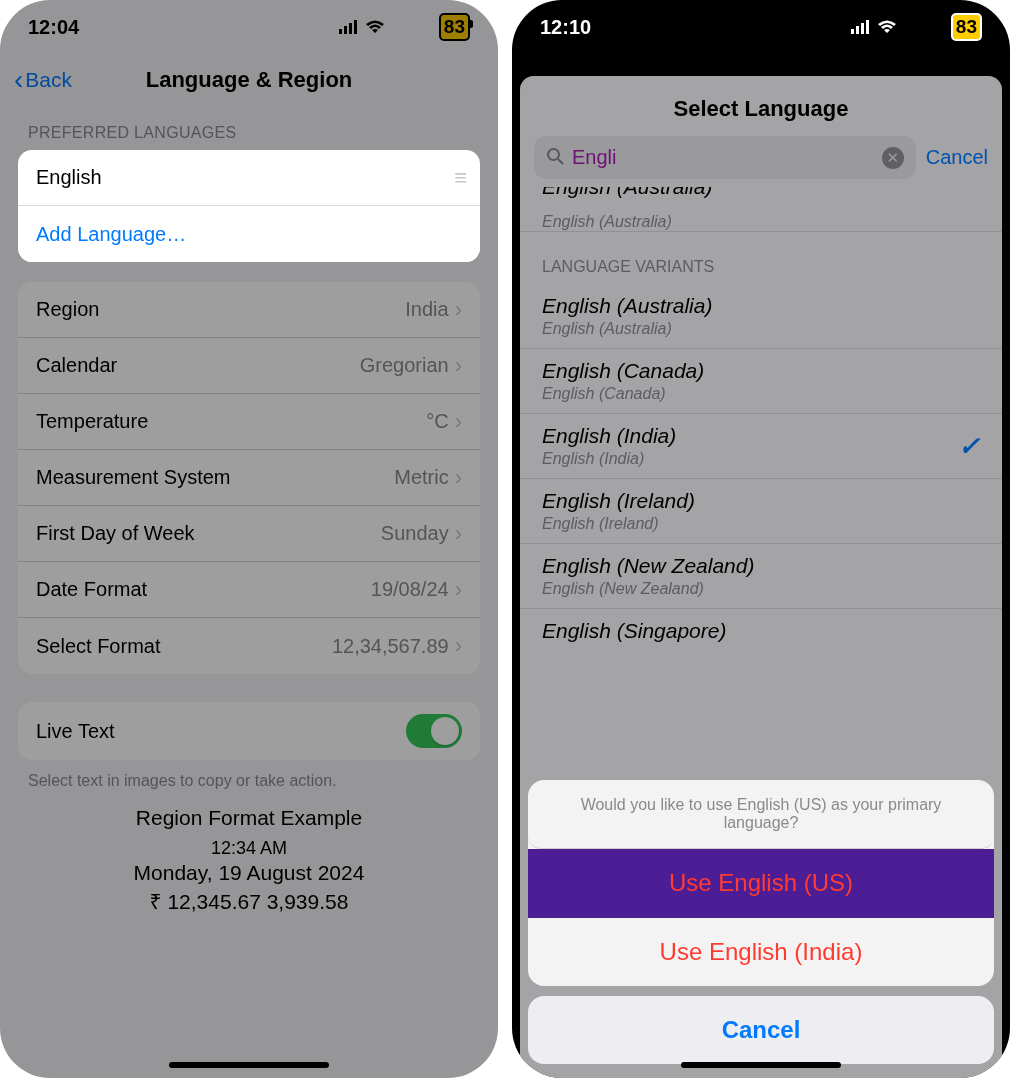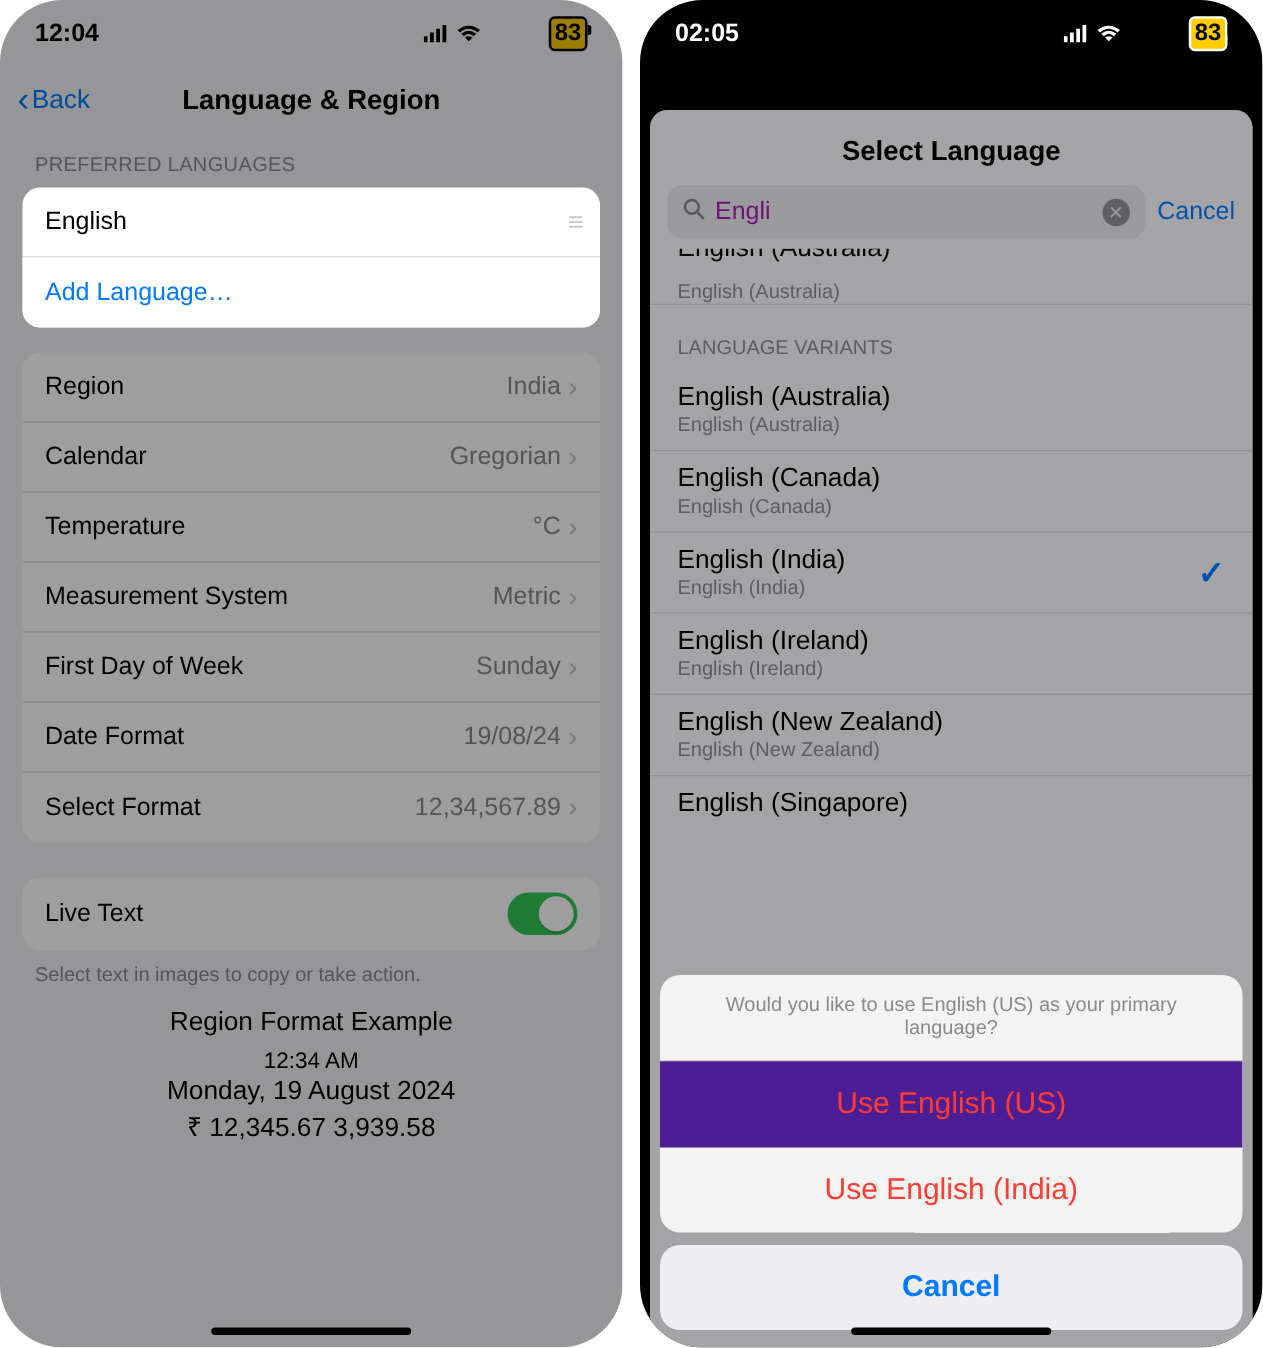--- a/index.html
+++ b/index.html
@@ -36,42 +36,42 @@
   .row.highlighted { background: #fff; position: relative; z-index: 12; border-bottom: none; }
 
   .toggle { width: 56px; height: 34px; border-radius: 17px; background: #34c759; position: relative; }
   .toggle-knob { position: absolute; right: 3px; top: 3px; width: 28px; height: 28px; border-radius: 50%; background: #fff; box-shadow: 0 1px 2px rgba(0,0,0,0.2); }
 
   .example { text-align: center; padding: 14px 18px; font-size: 18px; color: #000; }
   .example-title { font-size: 21px; font-weight: 500; margin-bottom: 8px; }
   .example-line { margin: 2px 0; }
   .home-indicator { position: absolute; bottom: 10px; left: 50%; transform: translateX(-50%); width: 160px; height: 6px; background: #000; border-radius: 4px; z-index: 20; }
   .phone.right .home-indicator { background: #000; }
-  .sheet { background: #f2f2f7; border-radius: 14px 14px 0 0; position: absolute; top: 76px; left: 8px; right: 8px; bottom: 0; overflow: hidden; margin-top: 12px; }
+  .sheet { background: #f2f2f7; border-radius: 14px 14px 0 0; position: absolute; top: 76px; left: 8px; right: 8px; bottom: 0; overflow: hidden; }
   .sheet-header { text-align: center; padding: 20px 0 14px; font-size: 22px; font-weight: 600; }
   .search-row { display: flex; align-items: center; padding: 0 14px 8px; gap: 10px; }
   .search-box { flex: 1; background: #e3e3e8; border-radius: 12px; display: flex; align-items: center; padding: 10px 12px; gap: 8px; }
   .search-icon { color: #828287; }
   .search-input { flex: 1; border: none; background: transparent; font-size: 20px; outline: none; color: #a21caf; }
   .clear-btn { width: 22px; height: 22px; border-radius: 50%; background: #8e8e93; color: #e3e3e8; font-size: 15px; display: flex; align-items: center; justify-content: center; }
   .cancel-link { color: #007aff; font-size: 20px; }
 
   .lang-list { padding: 0 0 0 0; }
-  .lang-item { padding: 10px 22px; border-bottom: 1px solid rgba(60,60,67,0.15); display: flex; align-items: center; }
+  .lang-item { padding: 10px 22px; border-bottom: 1px solid rgba(60,60,67,0.15); display: flex; align-items: center; font-style: italic; }
   .lang-item:last-child { border-bottom: none; }
   .lang-text { flex: 1; }
   .lang-primary { font-size: 21px; color: #000; }
   .lang-secondary { font-size: 16px; color: #8a8a8e; margin-top: 2px; }
   .check { color: #007aff; font-size: 26px; font-weight: 600; }
   .lang-cut { overflow: hidden; max-height: 45px; }
   .section-hdr-r { font-size: 16px; color: #8a8a8e; padding: 26px 22px 8px; text-transform: uppercase; }
 
   .action-sheet { position: absolute; left: 8px; right: 8px; bottom: 14px; z-index: 15; }
   .action-group { background: rgba(248,248,248,0.94); border-radius: 16px; overflow: hidden; margin-bottom: 10px; backdrop-filter: blur(6px); }
-  .action-msg { font-size: 16px; color: #8a8a8e; text-align: center; padding: 16px 30px; border-bottom: 1px solid rgba(60,60,67,0.2); }
+  .action-msg { font-size: 16px; color: #8a8a8e; text-align: center; padding: 16px 30px; border-bottom: 1px solid rgba(60,60,67,0.2); border-radius: 13px; }
   .action-btn { text-align: center; font-size: 24px; padding: 20px 10px; border-bottom: 1px solid rgba(60,60,67,0.2); color: #ff3b30; }
   .action-btn:last-child { border-bottom: none; }
   .action-btn.highlighted { background: #4c1d95; position: relative; z-index: 20; }
   .action-cancel { background: #ededf2; border-radius: 16px; text-align: center; font-size: 24px; font-weight: 600; color: #007aff; padding: 20px 10px; }
 
   .right-dim { position: absolute; inset: 0; background: rgba(0,0,0,0.32); pointer-events: none; z-index: 5; }
   .no-dim { position: relative; z-index: 20; }
 
   .cut-top .lang-primary { position: relative; top: -12px; }
 </style>
@@ -178,21 +178,21 @@
     <div class="example-line" style="font-size:21px">Monday, 19 August 2024</div>
     <div class="example-line" style="font-size:21px">₹ 12,345.67   3,939.58</div>
   </div>
 
   <div class="overlay-dim"></div>
   <div class="home-indicator"></div>
 </div>
 
 <div class="phone right">
   <div class="status-bar">
-    <span>02:05</span>
+    <span>12:10</span>
     <div class="status-icons">
       <span class="signal-icon">
         <svg width="20" height="14" viewBox="0 0 20 14">
             <rect x="0" y="9" width="3" height="5" fill="currentColor"></rect>
             <rect x="5" y="6" width="3" height="8" fill="currentColor"></rect>
             <rect x="10" y="3" width="3" height="11" fill="currentColor"></rect>
             <rect x="15" y="0" width="3" height="14" fill="currentColor"></rect>
           </svg>
       </span>
       <span class="wifi-icon">

